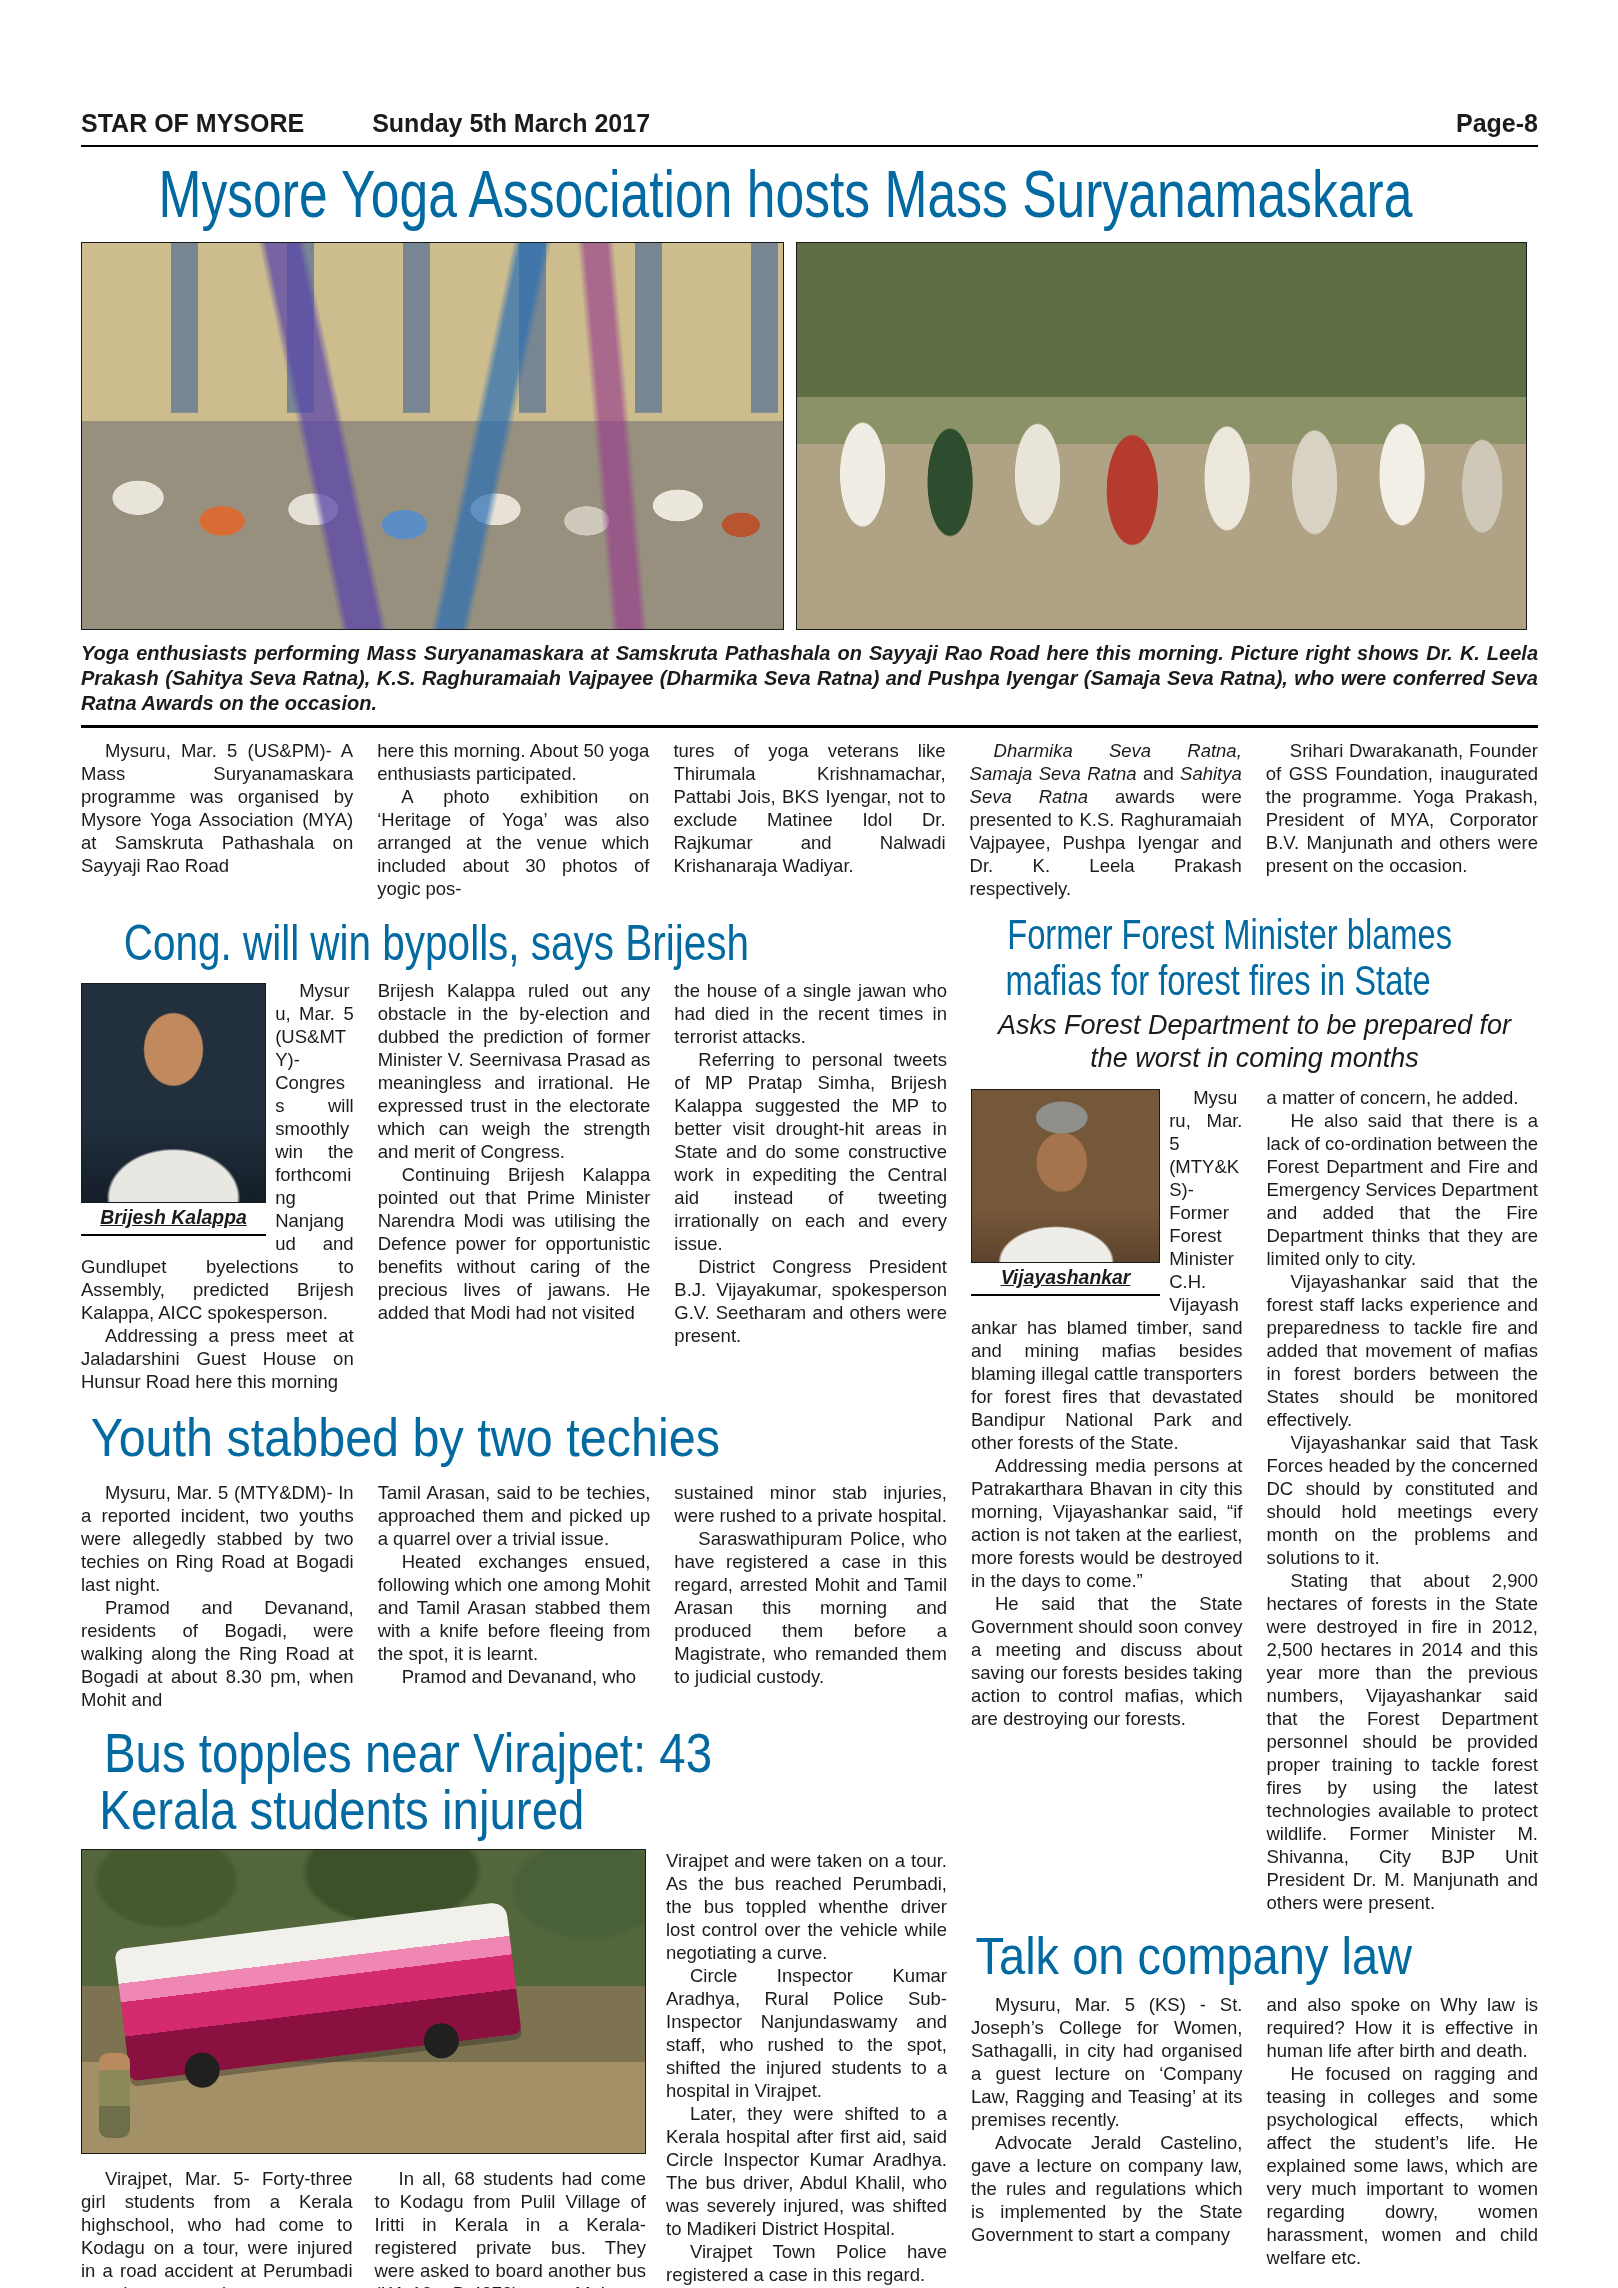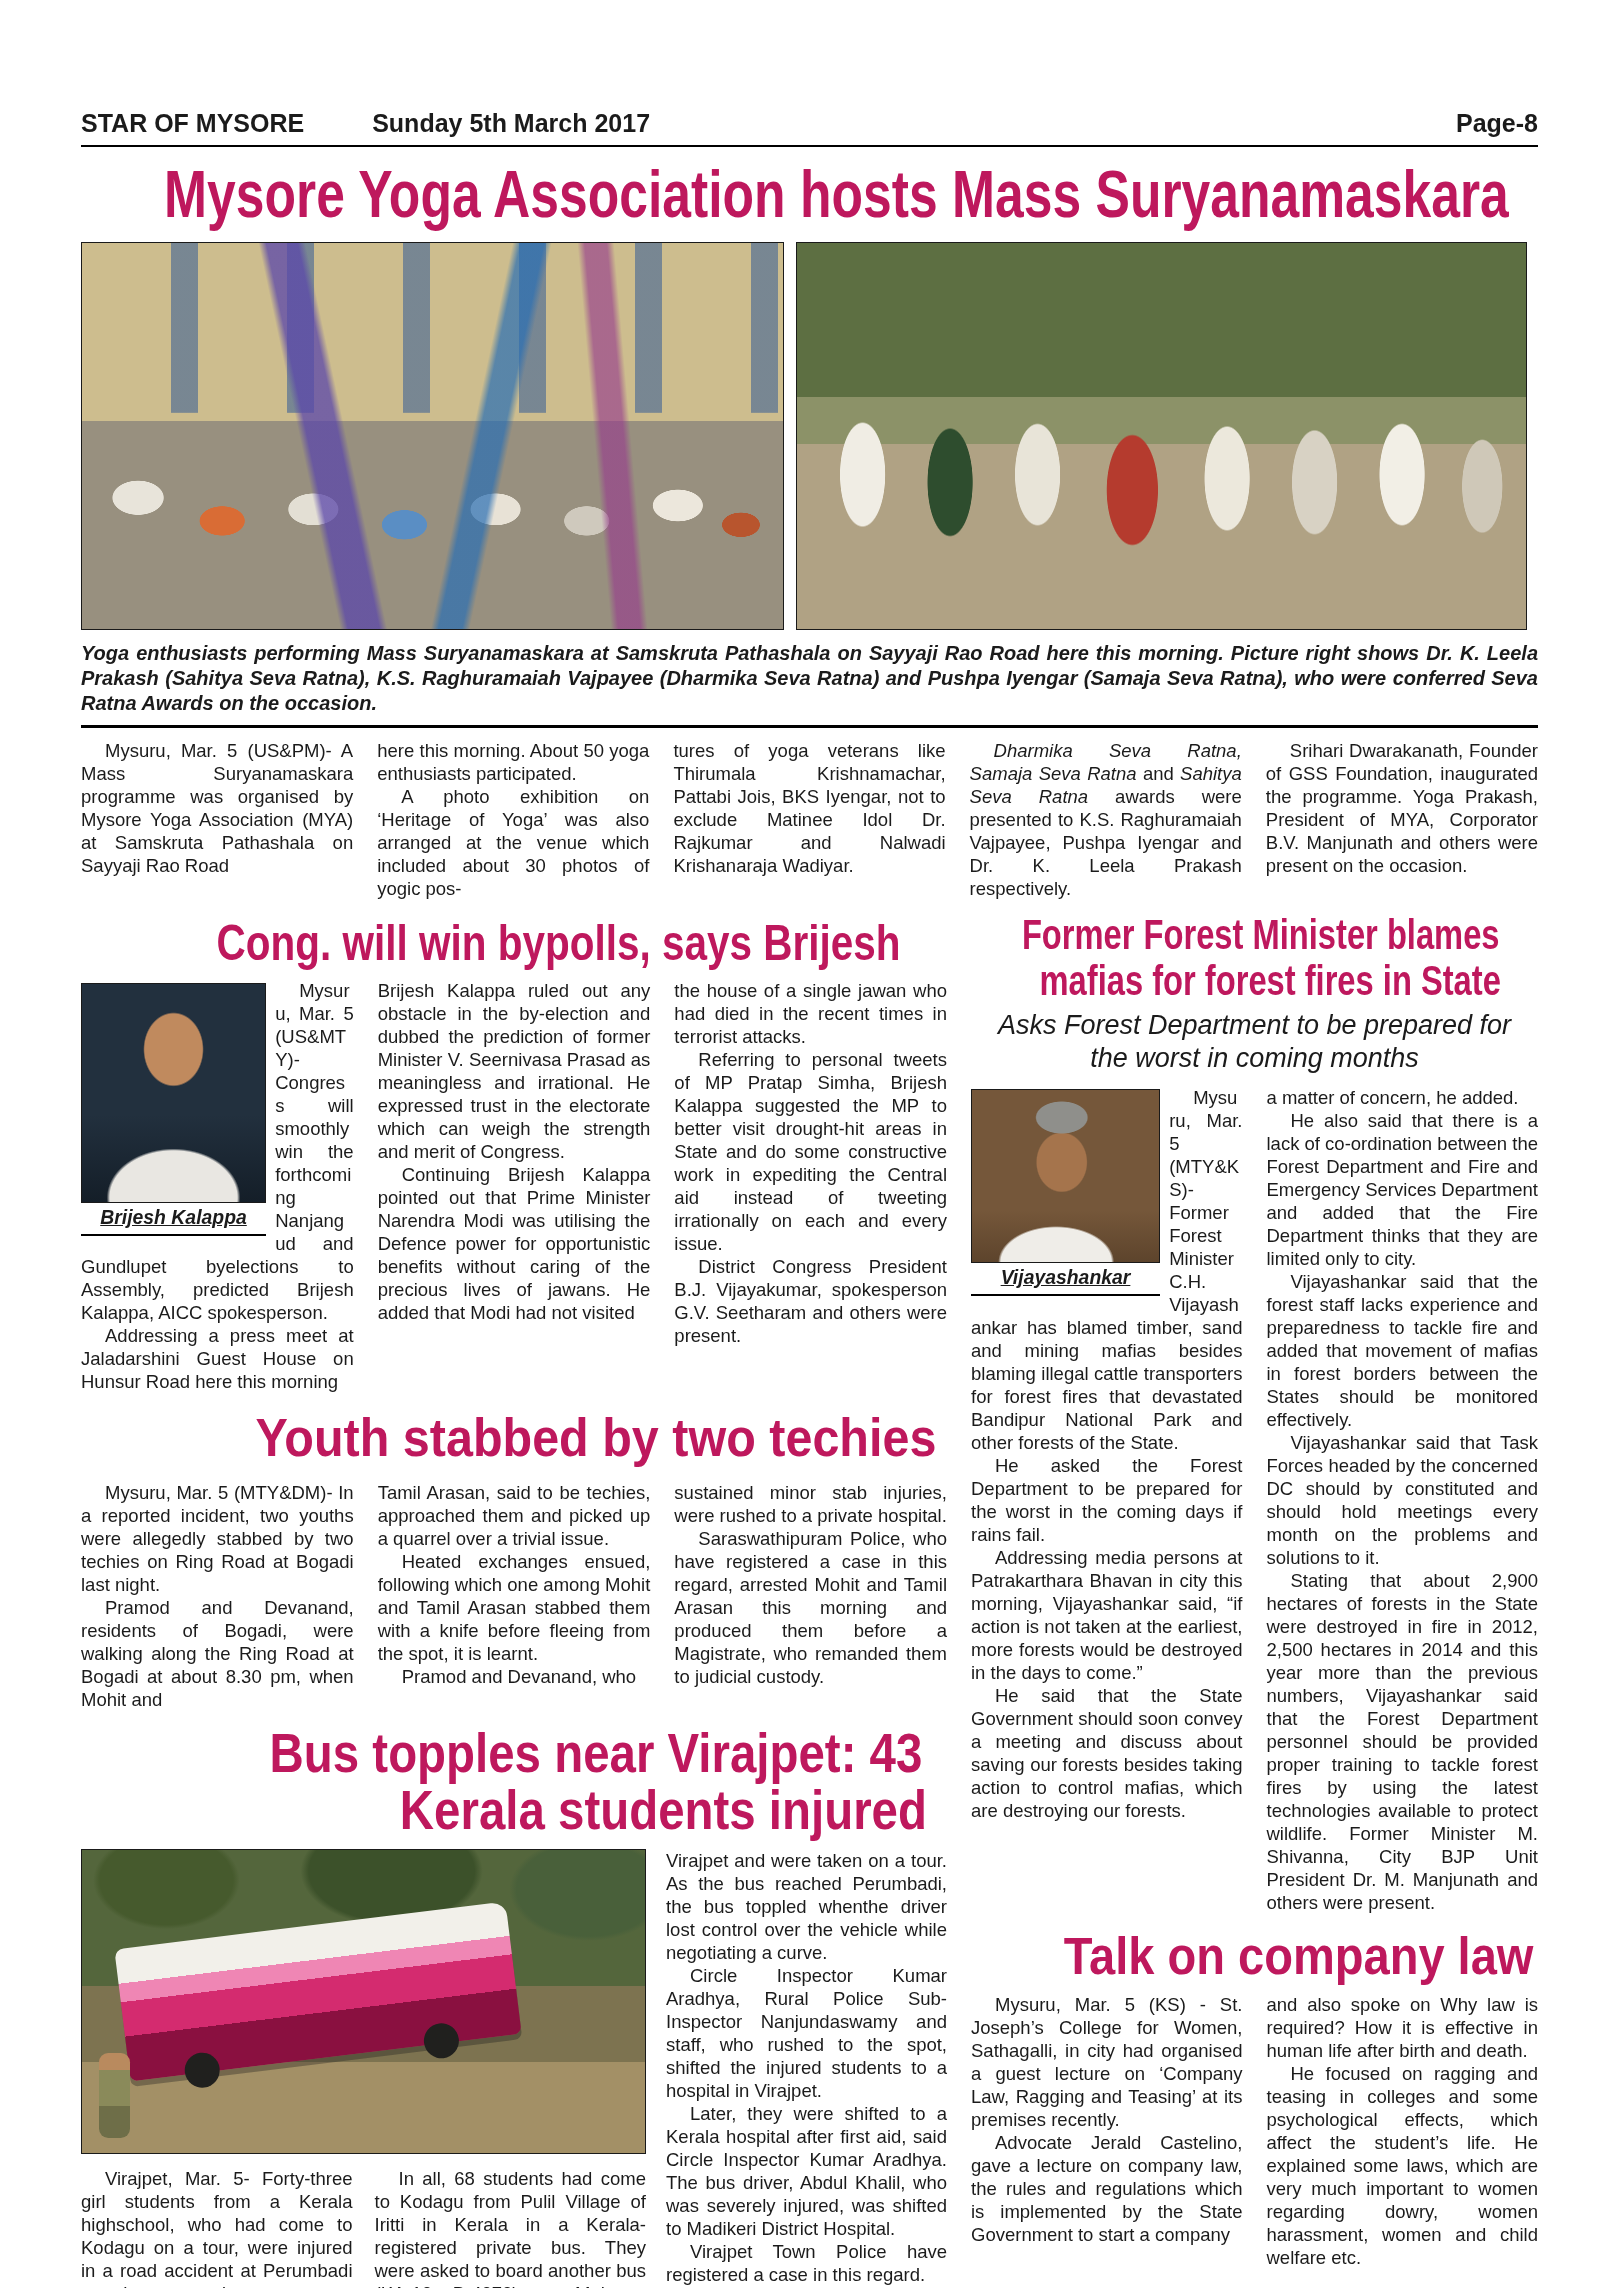--- a/index.html
+++ b/index.html
@@ -7,21 +7,21 @@
        font-family:"Liberation Sans","DejaVu Sans",sans-serif;color:#1b1b1b;}
   .page{box-sizing:border-box;width:1619px;height:2237px;padding:109px 81px 0 81px;}
 
   
   .masthead{display:flex;align-items:baseline;font-weight:bold;font-size:25px;
             border-bottom:2.8px solid #000;padding-bottom:6.5px;}
   .masthead .date{margin-left:68px;}
   .masthead .pageno{margin-left:auto;}
 
   
-  .hl{text-align:right;font-weight:bold;color:#be185d;}
+  .hl{text-align:left;font-weight:normal;color:#0369a1;}
   .cond{display:inline-block;white-space:nowrap;transform-origin:center;}
   .hl-main{font-size:58px;line-height:79px;height:79px;margin:7.4px 0 5.5px;}
   .hl-main .cond{transform:scale(.89,1.16);}
   .hl-cong{font-size:46px;line-height:59px;height:59px;margin:1.8px 0 7.4px;}
   .hl-cong .cond{transform:scale(.88,1.1);}
   .hl-youth{font-size:50px;line-height:65px;height:65px;margin:5.5px 0 9.2px;}
   .hl-youth .cond{transform:scale(.97,1.08);}
   .hl-bus{font-size:51px;line-height:57px;margin:9.2px 0 11px;}
   .hl-bus .cond{transform:scale(.93,1.1);}
   .hl-forest{font-size:38px;line-height:46px;margin:0 0 5.5px;}
@@ -252,21 +252,20 @@
           <div><span class="cond">mafias for forest fires in State</span></div>
         </div>
         <div class="subtitle">Asks Forest Department to be prepared for the worst in coming months</div>
         <div class="cols">
           <div class="col">
             <figure>
               <div class="ph ph-vijaya"></div>
               <figcaption>Vijayashankar</figcaption>
             </figure>
             <p>Mysuru, Mar. 5 (MTY&amp;KS)- Former Forest Minister C.H. Vijayashankar has blamed timber, sand and mining mafias besides blaming illegal cattle transporters for forest fires that devastated Bandipur National Park and other forests of the State.</p>
-            <p>He asked the Forest Department to be prepared for the worst in the coming days if rains fail.</p>
             <p>Addressing media persons at Patrakarthara Bhavan in city this morning, Vijayashankar said, “if action is not taken at the earliest, more forests would be destroyed in the days to come.”</p>
             <p>He said that the State Government should soon convey a meeting and discuss about saving our forests besides taking action to control mafias, which are destroying our forests.</p>
           </div>
           <div class="col">
             <p class="noind">a matter of concern, he added.</p>
             <p>He also said that there is a lack of co-ordination between the Forest Department and Fire and Emergency Services Department and added that the Fire Department thinks that they are limited only to city.</p>
             <p>Vijayashankar said that the forest staff lacks experience and preparedness to tackle fire and added that movement of mafias in forest borders between the States should be monitored effectively.</p>
             <p>Vijayashankar said that Task Forces headed by the concerned DC should by constituted and should hold meetings every month on the problems and solutions to it.</p>
             <p>Stating that about 2,900 hectares of forests in the State were destroyed in fire in 2012, 2,500 hectares in 2014 and this year more than the previous numbers, Vijayashankar said that the Forest Department personnel should be provided proper training to tackle forest fires by using the latest technologies available to protect wildlife. Former Minister M. Shivanna, City BJP Unit President Dr. M. Manjunath and others were present.</p>
           </div>

